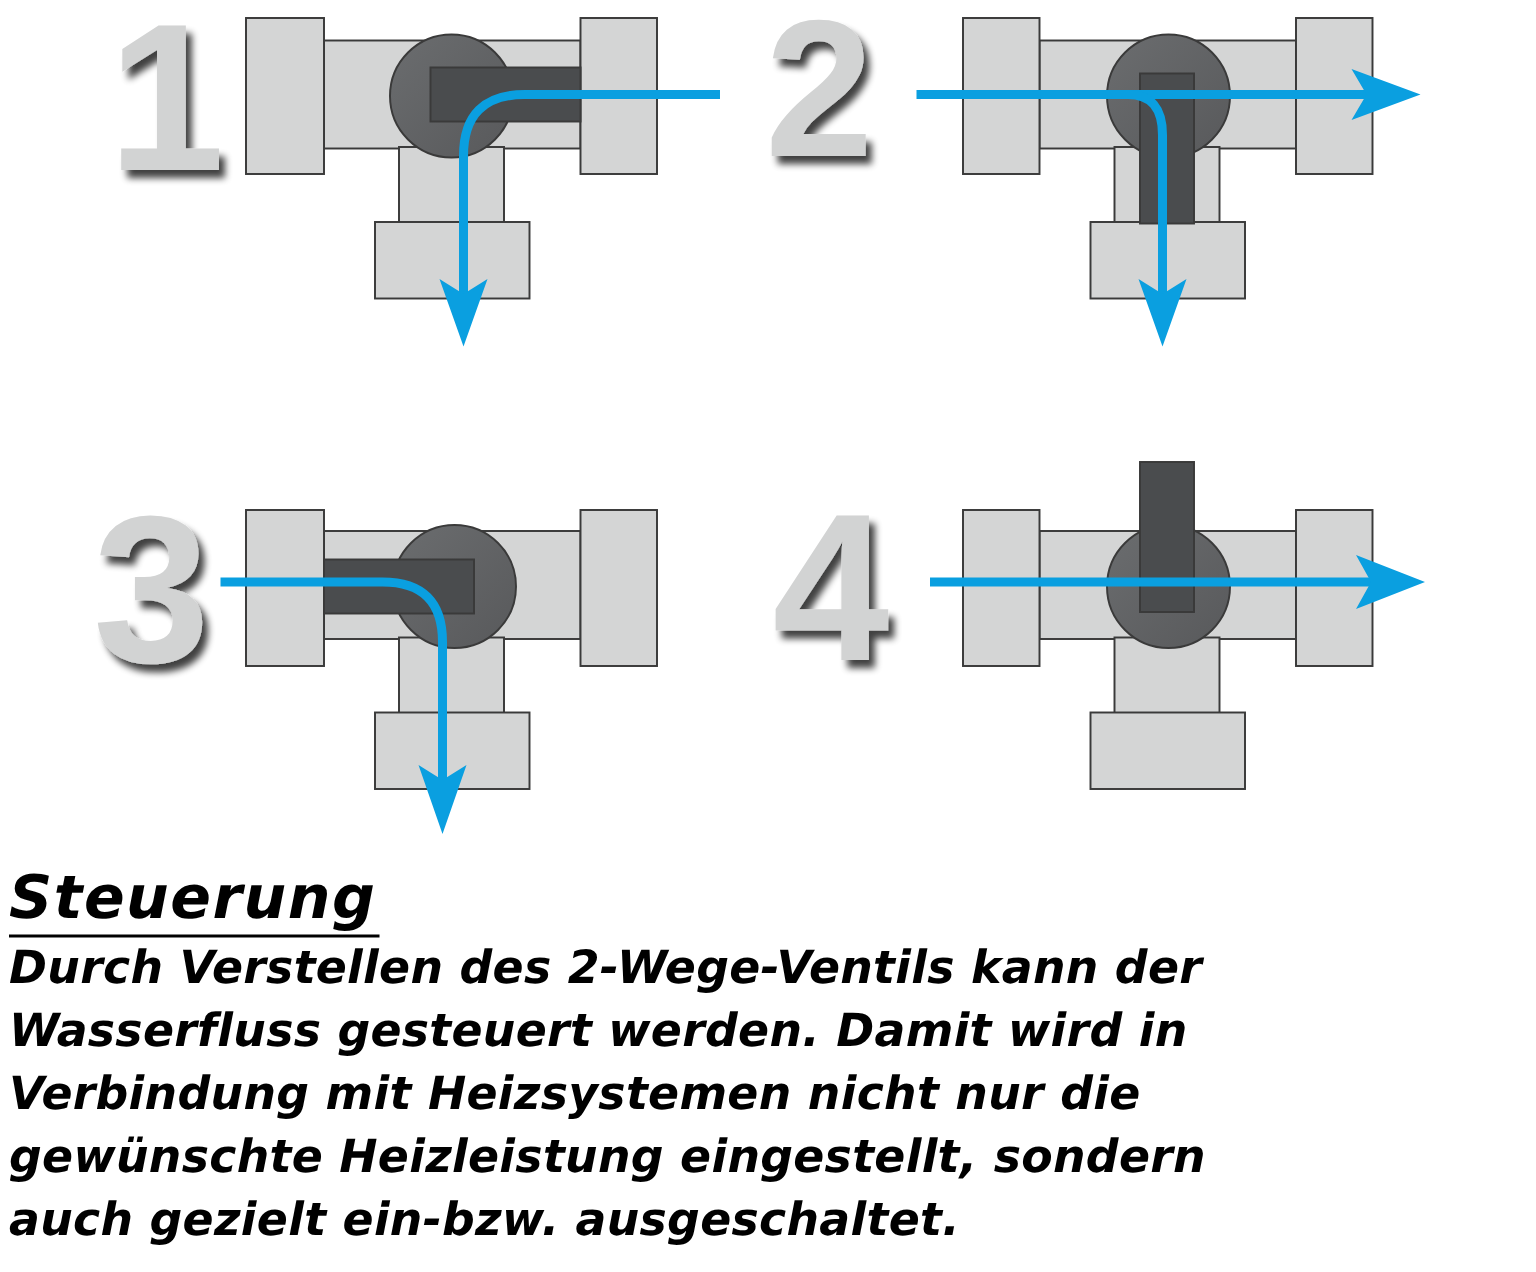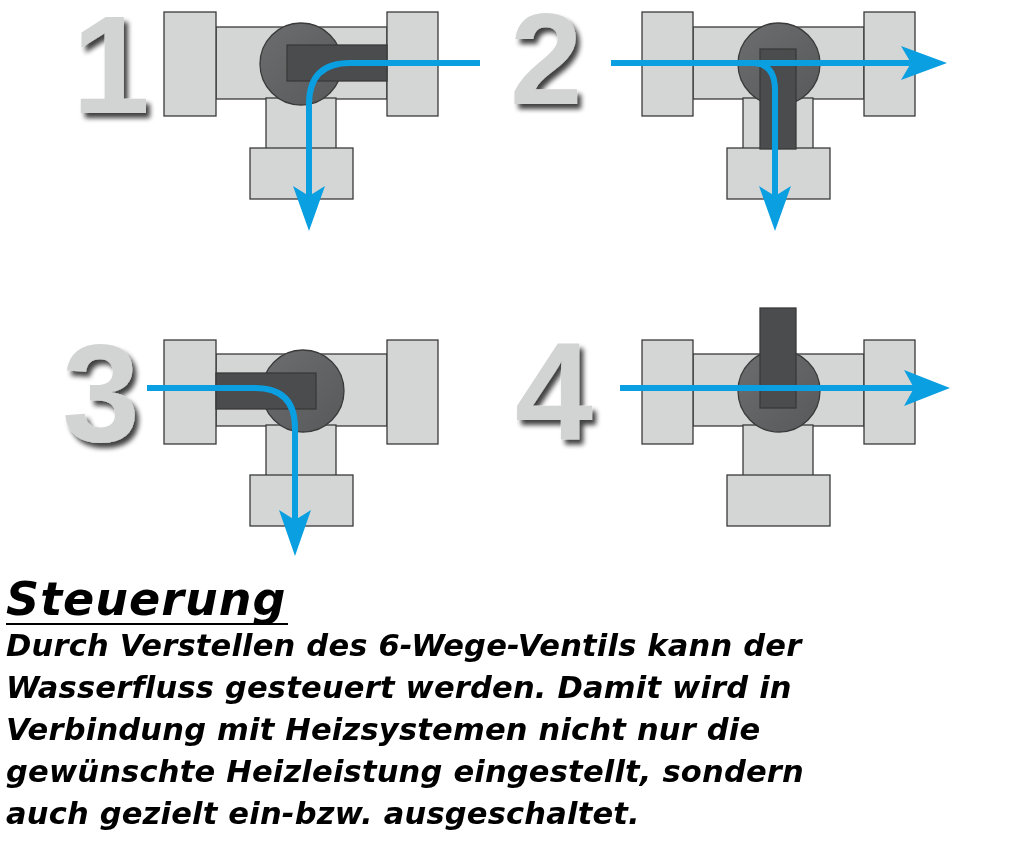--- a/index.html
+++ b/index.html
@@ -1,21 +1,21 @@
 <!DOCTYPE html>
 <html><head>
 <meta charset="utf-8">
 <style>
   html, body { margin:0; padding:0; background:#ffffff; }
   body { width:1024px; height:848px; position:relative; overflow:hidden; font-family:"DejaVu Sans", sans-serif; }
   #diagram { position:absolute; left:0; top:0; width:1024px; height:570px; }
   .text-block { position:absolute; left:6px; top:575px; width:1018px; color:#000; }
   .title {
     font-family:"DejaVu Sans", sans-serif; font-style:italic; font-weight:bold;
-    font-size:46px; line-height:48px; letter-spacing:1px;
+    font-size:40px; line-height:48px; letter-spacing:1px;
     display:inline-block; border-bottom:2px solid #000; padding-right:2px; margin:0;
   }
   .body-text {
     font-family:"DejaVu Sans", sans-serif; font-style:italic; font-weight:bold;
     font-size:30.5px; line-height:42px; margin:0; white-space:pre-line; letter-spacing:0.2px;
   }
   .num { font-family:"Liberation Sans", sans-serif; font-weight:bold; }
 </style>
 </head>
 <body>
@@ -105,18 +105,18 @@
     </g>
     <g>
       <path d="M620,388 L920,388" fill="none" stroke="#0a9fe0" stroke-width="6"></path>
       <path d="M904,370 L914,388 L904,406 L950,388 Z" fill="#0a9fe0"></path>
     </g>
   </g>
 </svg>
 
 <div class="text-block">
   <h1 class="title">Steuerung</h1>
-  <p class="body-text">Durch Verstellen des 6-Wege-Ventils kann der
+  <p class="body-text">Durch Verstellen des 2-Wege-Ventils kann der
 Wasserfluss gesteuert werden. Damit wird in
 Verbindung mit Heizsystemen nicht nur die
 gewünschte Heizleistung eingestellt, sondern
 auch gezielt ein-bzw. ausgeschaltet.</p>
 </div>
 
 </body></html>

